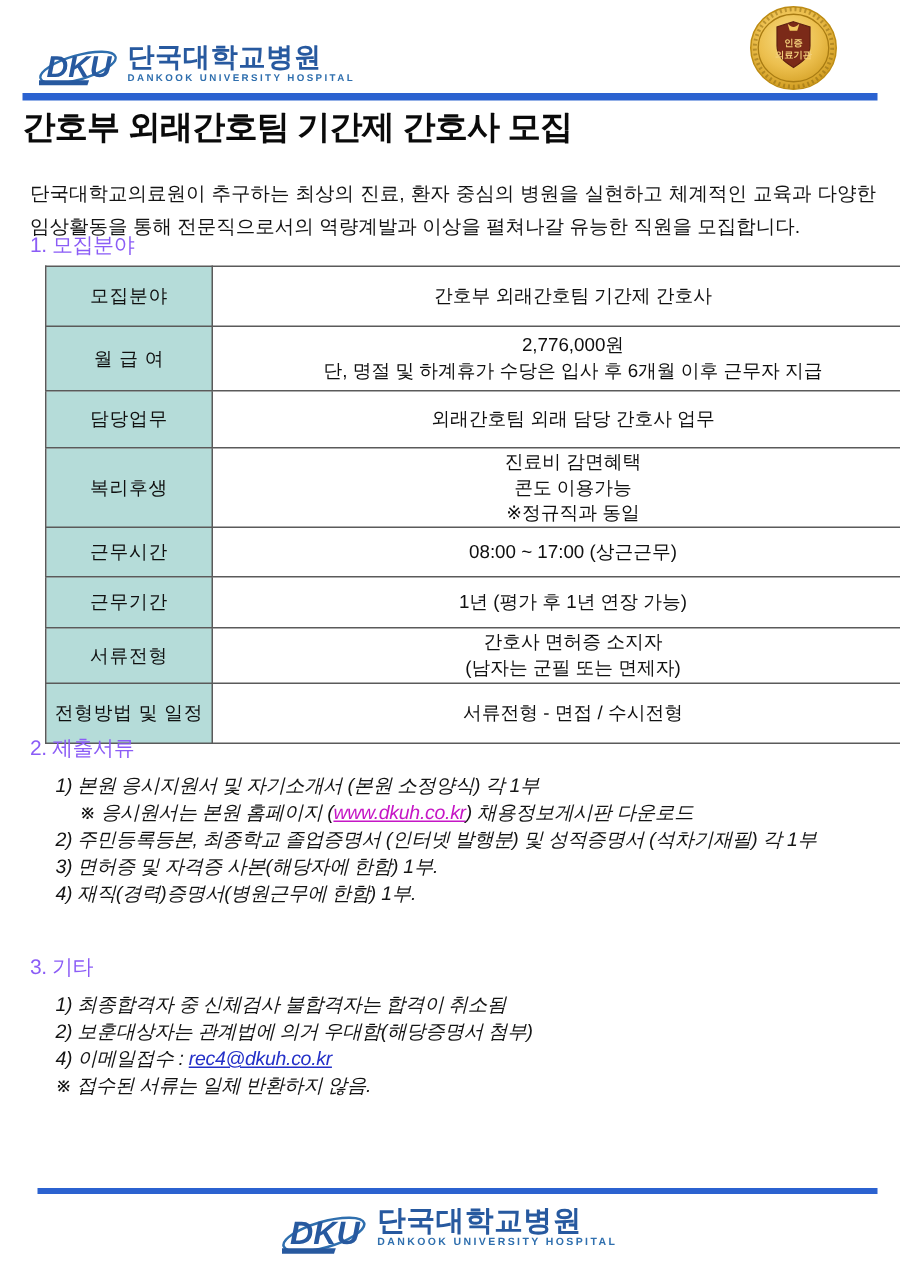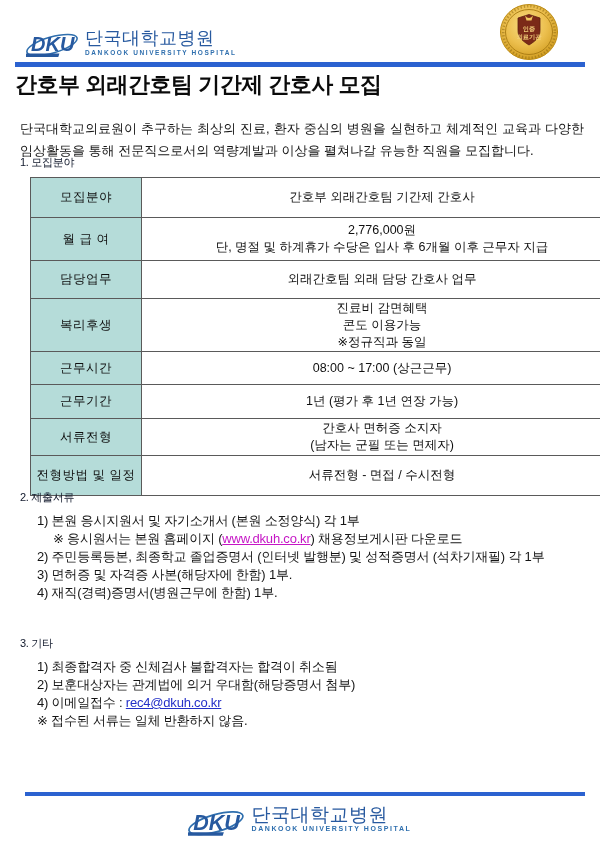--- a/index.html
+++ b/index.html
@@ -4,44 +4,44 @@
 <style>
   html,body{margin:0;padding:0;background:#e9e9e9;}
   .page{
     position:relative;width:600px;height:849px;margin:0 auto;background:#ffffff;
     font-family:"Liberation Sans","DejaVu Sans",sans-serif;color:#111;overflow:hidden;
   }
   
   .h-logo{position:absolute;top:27px;left:26px;display:flex;align-items:flex-start;gap:5px;}
   .logo-mark svg{display:block;}
   .logo-texts{padding-top:2px;}
-  .logo-ko{font-size:18px;font-weight:normal;color:#27599f;letter-spacing:0.5px;line-height:19px;}
+  .logo-ko{font-size:18px;font-weight:bold;color:#27599f;letter-spacing:0.5px;line-height:19px;}
   .logo-en{font-size:6.5px;font-weight:bold;color:#2f6fae;letter-spacing:1.6px;line-height:9px;}
   .seal{position:absolute;top:4px;left:499px;}
   .rule-top{position:absolute;top:62px;left:15px;width:570px;height:5px;background:#2b62d0;}
   
   .title{position:absolute;top:70px;left:15px;font-size:22px;font-weight:bold;letter-spacing:-0.5px;color:#0a0a0a;white-space:nowrap;text-align:center;}
   .intro{position:absolute;top:105px;left:20px;width:564px;font-size:13px;line-height:21.5px;text-align:justify;color:#141414;}
   
-  .sec-heading{font-size:11px;color:#0f172a;letter-spacing:-0.3px;}
+  .sec-heading{font-size:14px;color:#8b5cf6;letter-spacing:-0.3px;}
   .s1-heading{position:absolute;top:155px;left:20px;}
   
   .rtable{position:absolute;top:177px;left:30px;width:593px;border-collapse:collapse;table-layout:fixed;}
   .rtable th,.rtable td{border:1px solid #5a5a5a;padding:0;font-size:12.5px;font-weight:normal;text-align:center;vertical-align:middle;color:#101010;}
   .rtable{border:1px solid #444;}
   .rtable th{width:110px;background:#b5dcd9;letter-spacing:0.5px;}
   .rtable td div{line-height:17px;white-space:nowrap;}
   tr.r1{height:40px;} tr.r2{height:43px;} tr.r3{height:38px;} tr.r4{height:53px;}
   tr.r5{height:33px;} tr.r6{height:34px;} tr.r7{height:37px;} tr.r8{height:40px;}
   
   .sec{position:absolute;left:20px;width:570px;}
   .s2{top:490px;}
   .s3{top:636px;}
   .sec .items{margin-top:7px;}
-  .sec .item{font-size:13px;line-height:18px;margin-left:17px;white-space:nowrap;color:#141414;letter-spacing:-0.2px;}
+  .sec .item{font-size:13px;line-height:18px;margin-left:17px;white-space:nowrap;color:#141414;letter-spacing:-0.2px;font-style:italic;}
   .sec .item.indent2{margin-left:33px;}
   a.weblink{color:#c516c5;text-decoration:underline;}
   a.maillink{color:#2430c8;text-decoration:underline;}
   
   .rule-bottom{position:absolute;top:792px;left:25px;width:560px;height:4px;background:#2b62d0;}
   .f-logo{position:absolute;top:803px;left:0;width:600px;display:flex;justify-content:center;}
   .f-logo .inner{display:flex;align-items:flex-start;gap:5px;}
   .f-logo .logo-ko{font-size:19px;}
   .f-logo .logo-en{font-size:7px;}
 </style>

